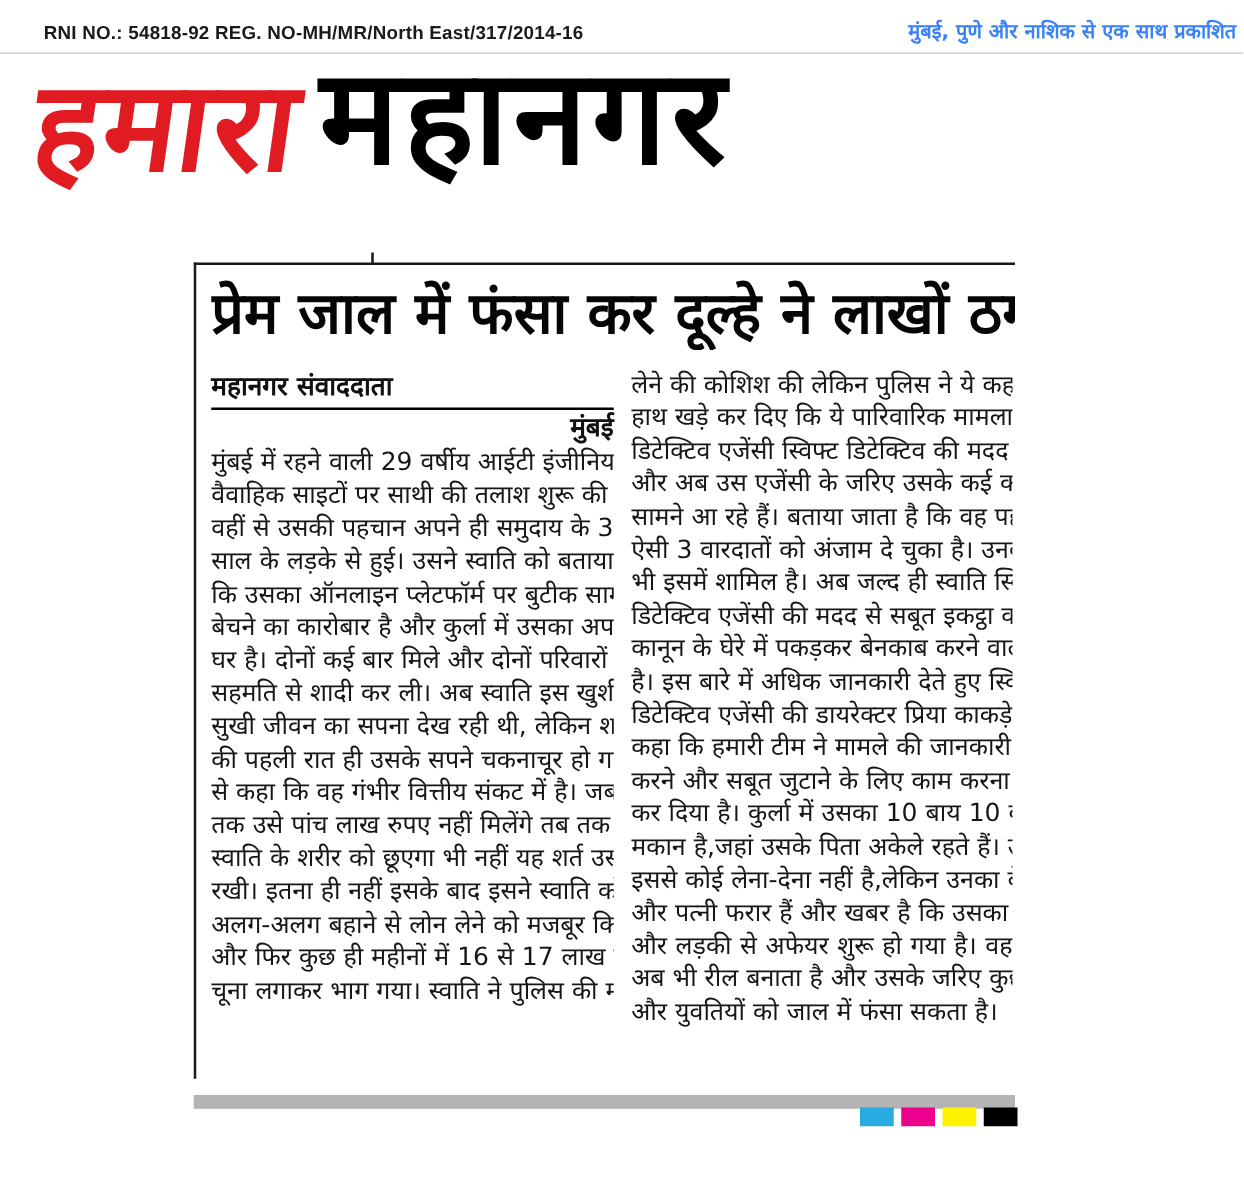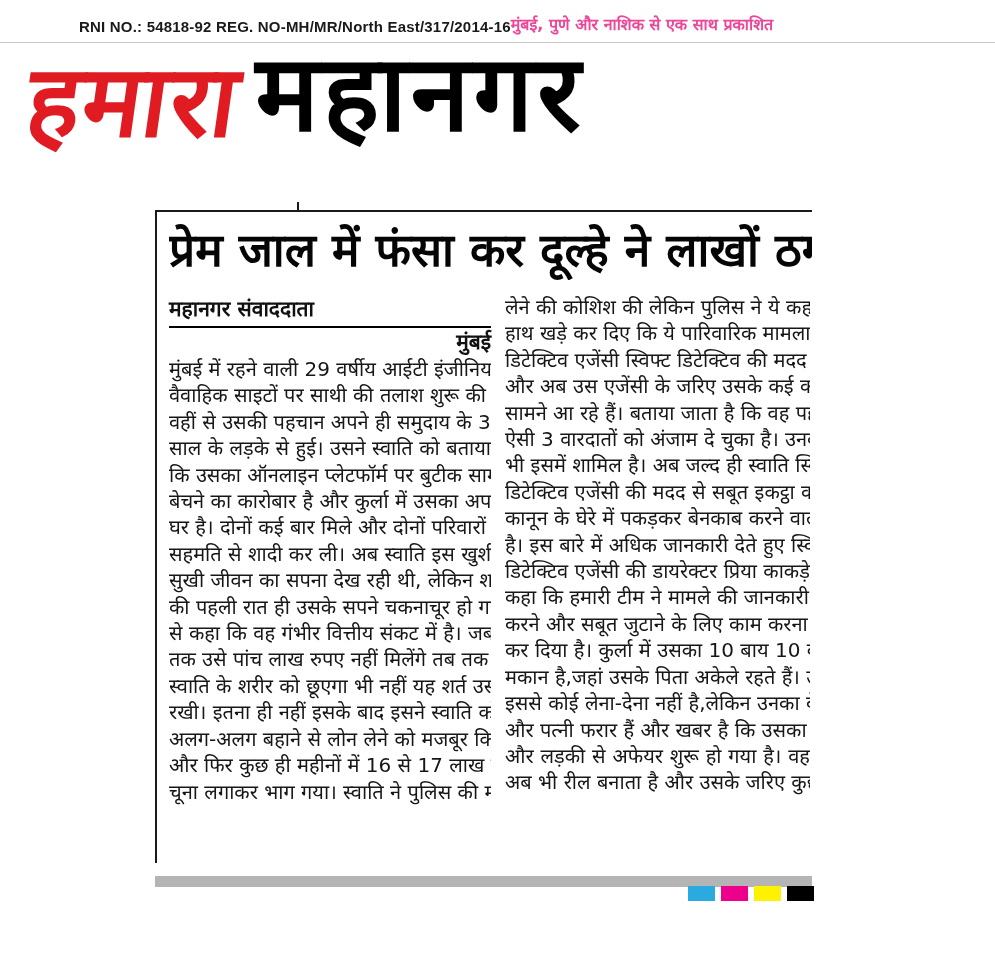--- a/index.html
+++ b/index.html
@@ -3,28 +3,28 @@
 <meta charset="utf-8">
 <style>
   html,body{margin:0;padding:0;background:#ffffff;}
   .page{
     position:relative;width:995px;height:956px;background:#ffffff;overflow:hidden;
     font-family:"DejaVu Sans", sans-serif;color:#111;
   }
   
   .topbar{
     position:absolute;top:13px;left:35px;right:6px;
-    display:flex;justify-content:flex-start;align-items:flex-end;margin-left:44px;
+    display:flex;justify-content:space-between;align-items:flex-end;
   }
   .rni{
     font-family:"Liberation Sans", sans-serif;
     font-size:15px;font-weight:bold;color:#1a1a1a;letter-spacing:.2px;
   }
   .pubnote{
-    font-size:16px;font-weight:bold;color:#ec4899;
+    font-size:16px;font-weight:bold;color:#3b82f6;
   }
   .top-hairline{
     position:absolute;top:42px;left:0;width:995px;height:1px;background:#c9c9c9;
   }
   
   .masthead{
     position:absolute;top:44px;left:28px;right:4px;height:132px;
     display:flex;align-items:flex-start;gap:16px;white-space:nowrap;
   }
   .mast-red{
@@ -134,20 +134,21 @@
             <div class="line">है। इस बारे में अधिक जानकारी देते हुए स्विफ्ट</div>
             <div class="line">डिटेक्टिव एजेंसी की डायरेक्टर प्रिया काकड़े ने</div>
             <div class="line">कहा कि हमारी टीम ने मामले की जानकारी हासिल</div>
             <div class="line">करने और सबूत जुटाने के लिए काम करना शुरू</div>
             <div class="line">कर दिया है। कुर्ला में उसका 10 बाय 10 का</div>
             <div class="line">मकान है,जहां उसके पिता अकेले रहते हैं। उनका</div>
             <div class="line">इससे कोई लेना-देना नहीं है,लेकिन उनका बेटा</div>
             <div class="line">और पत्नी फरार हैं और खबर है कि उसका किसी</div>
             <div class="line">और लड़की से अफेयर शुरू हो गया है। वह</div>
             <div class="line">अब भी रील बनाता है और उसके जरिए कुछ</div>
+            <div class="line">और युवतियों को जाल में फंसा सकता है।</div>
           </div>
       </div>
     </div>
   </div>
 
   <div class="footer-bar"></div>
 
   <div class="cmyk-row">
       <div class="cmyk-square" style="background: rgb(41, 171, 226);"></div>
       <div class="cmyk-square" style="background: rgb(236, 0, 140);"></div>

